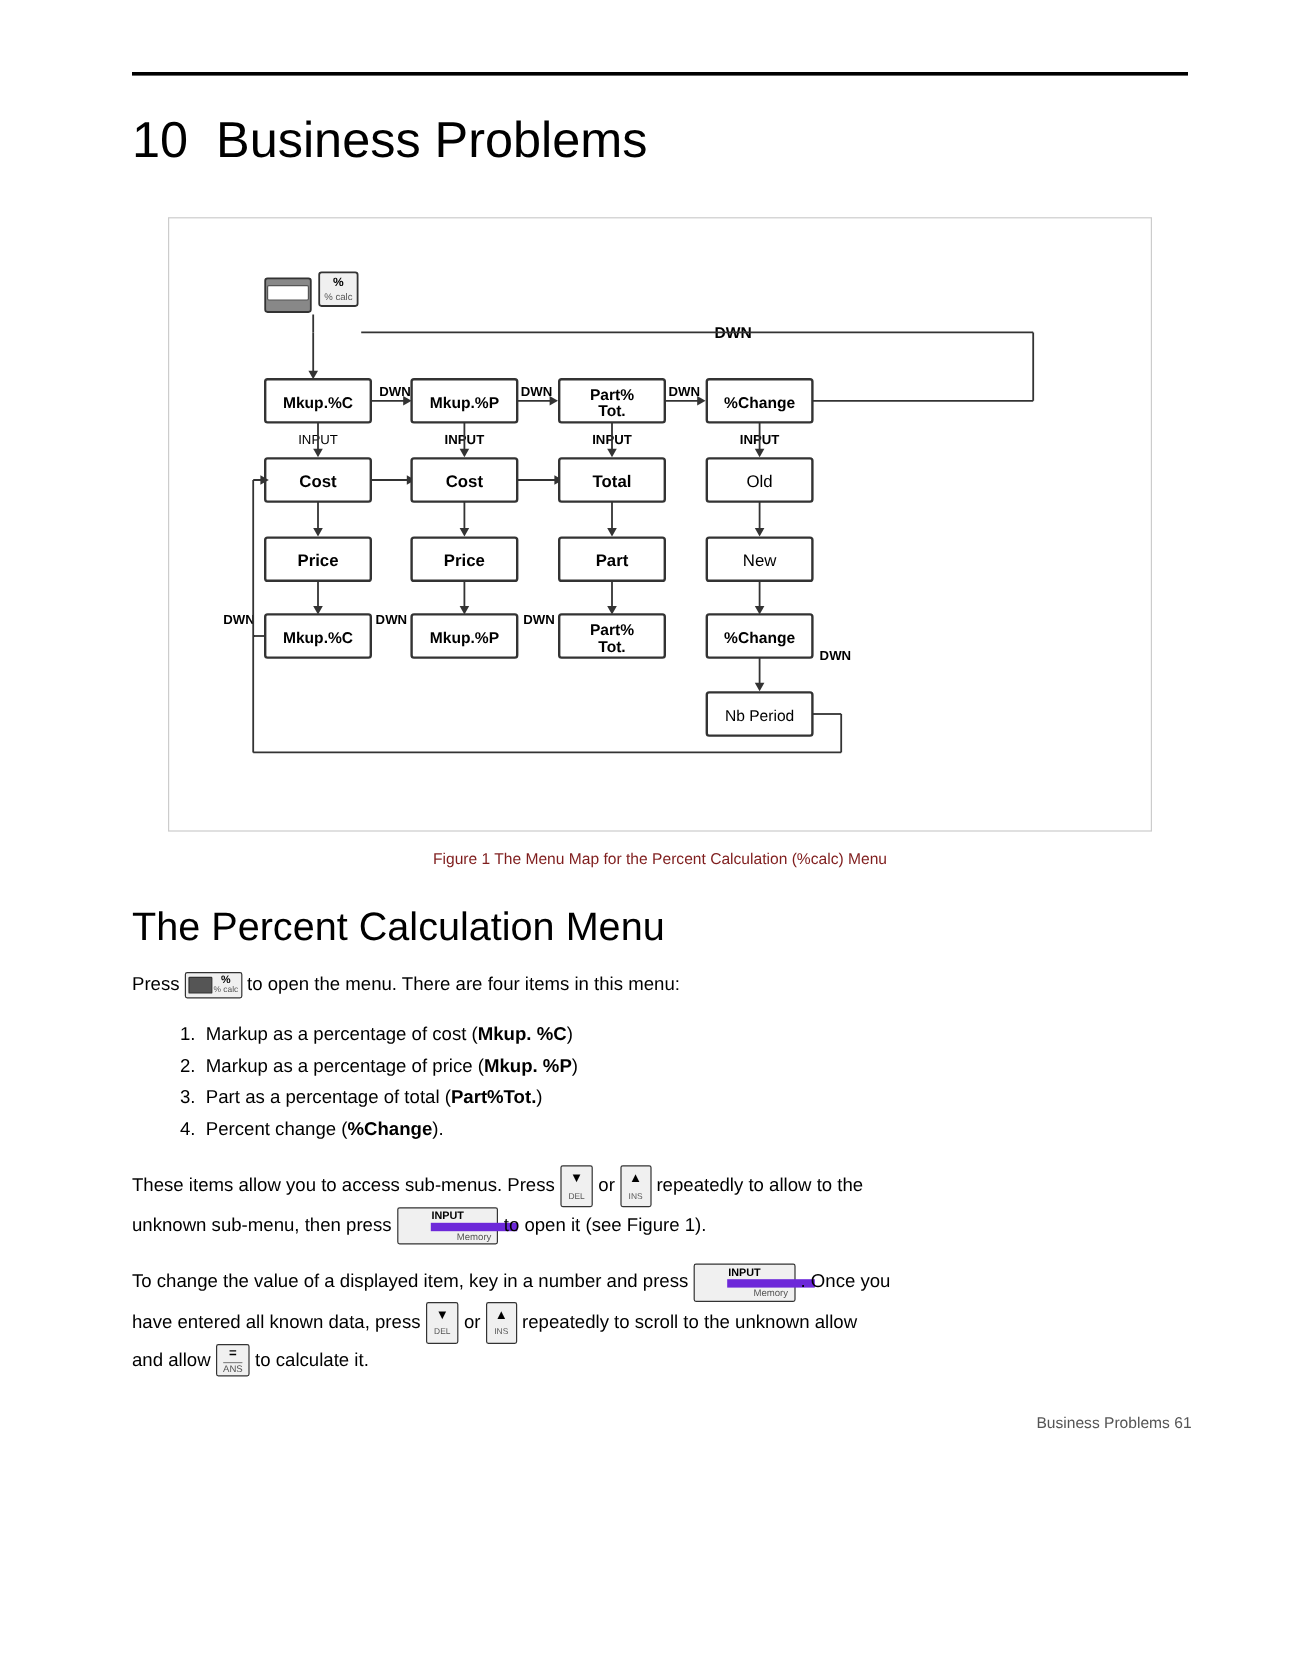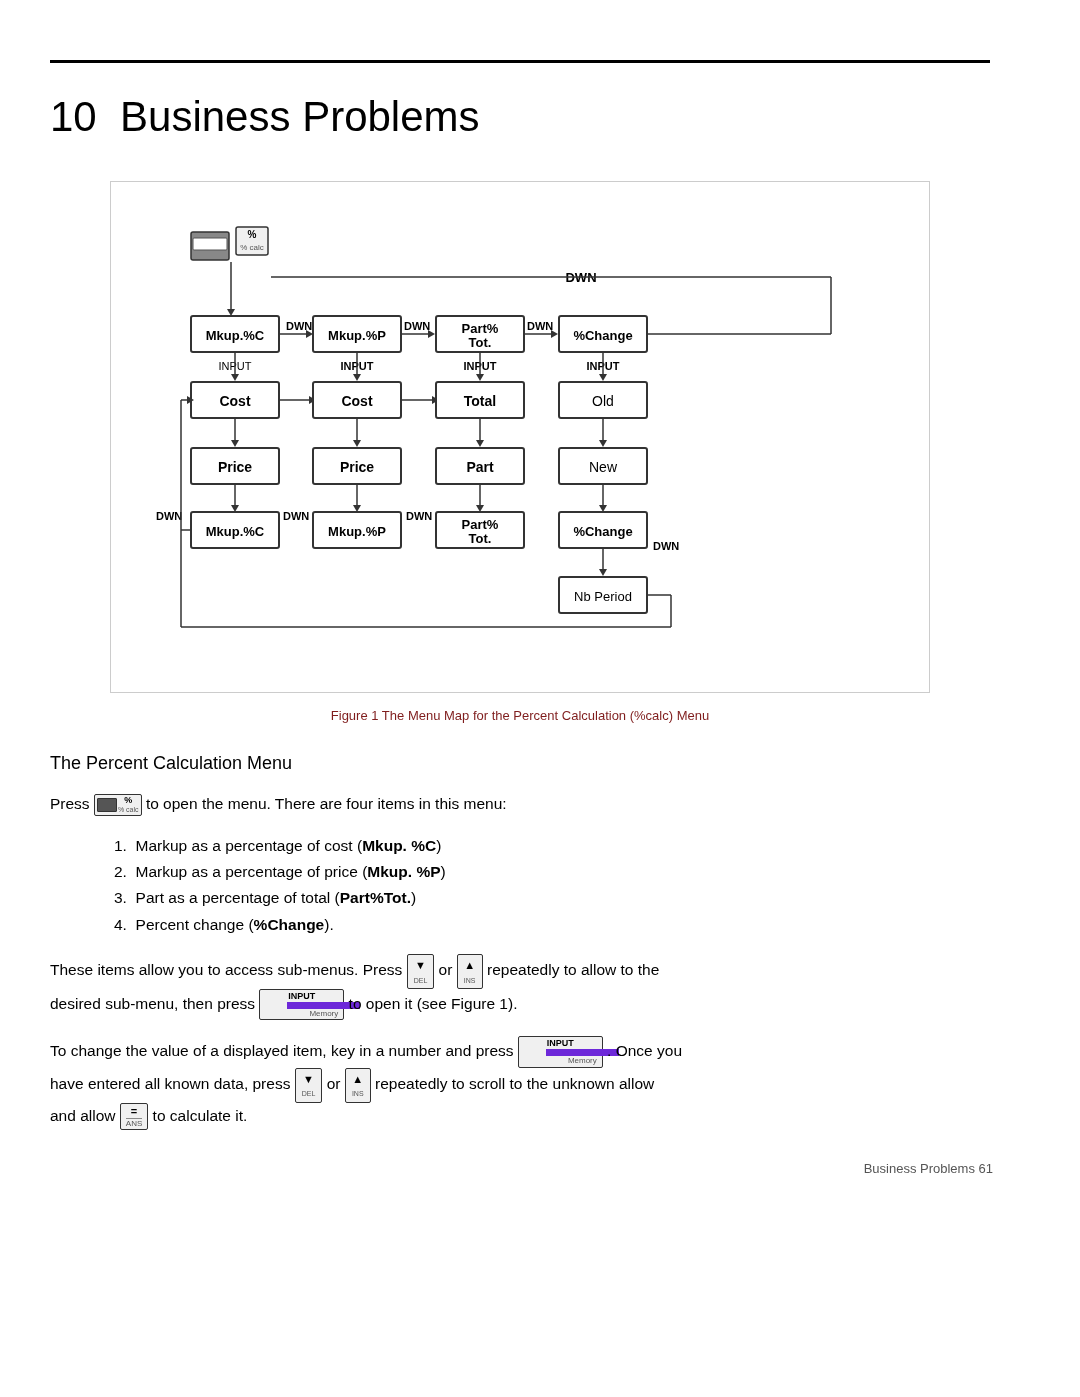--- a/index.html
+++ b/index.html
@@ -6,21 +6,21 @@
     body {
       background: #fff;
       font-family: 'Times New Roman', Times, serif;
       width: 1080px;
       min-height: 1397px;
       padding: 0;
       position: relative;
     }
 
     .page {
-      padding: 60px 90px 60px 50px;
+      padding: 60px 90px 60px 110px;
       position: relative;
     }
 
     .top-border {
       border-top: 3px solid #000;
       margin-bottom: 30px;
     }
 
     .chapter-title {
       font-size: 42px;
@@ -43,35 +43,35 @@
     .figure-caption {
       text-align: center;
       font-size: 13px;
       margin-bottom: 30px;
       color: #7f1d1d;
       font-family: Arial, sans-serif;
     }
 
     
     .section-title {
-      font-size: 18px;
+      font-size: 33px;
       font-weight: normal;
       margin-bottom: 18px;
       font-family: Arial, sans-serif;
     }
 
     .body-text {
       font-size: 15.5px;
       line-height: 1.6;
       margin-bottom: 16px;
       font-family: Arial, sans-serif;
     }
 
     .list-block {
-      margin-left: 64px;
+      margin-left: 40px;
       margin-bottom: 16px;
     }
 
     .list-item {
       font-size: 15.5px;
       line-height: 1.7;
       font-family: Arial, sans-serif;
     }
 
     
@@ -411,21 +411,21 @@
       <span class="arr-label">DEL</span>
     </span>
     <span> or </span>
     
     <span class="arr-key">
       <span class="arr-arrow">▲</span>
       <span class="arr-label">INS</span>
     </span>
     <span> <span>repeatedly to allow to the</span></span>
     <br>
-    <span>desired sub-menu, then press</span>
+    <span>unknown sub-menu, then press</span>
     
     <span class="input-key">
       <span class="ik-top">INPUT</span>
       <span class="ik-bot">Memory</span>
     </span>
     <span> <span>to open it (see Figure 1).</span></span>
   </p>
 
   <p class="body-text">
     <span>To change the value of a displayed item, key in a number and press</span>

